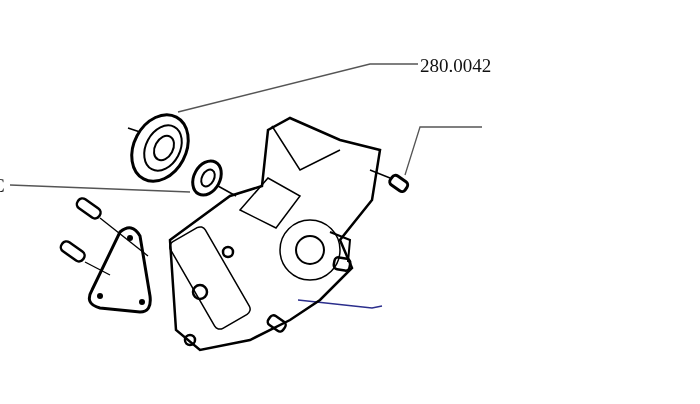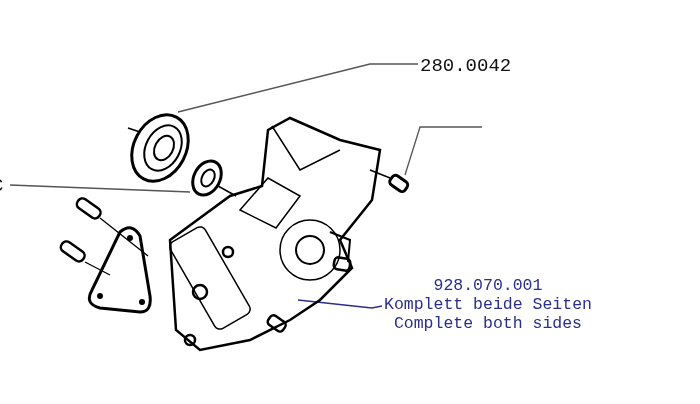--- a/index.html
+++ b/index.html
@@ -1,18 +1,18 @@
 <!DOCTYPE html>
 <html><head>
 <meta charset="utf-8">
 <style>
   html, body { margin: 0; padding: 0; background: #ffffff; }
   body { width: 700px; height: 404px; position: relative; overflow: hidden; font-family: "Liberation Sans", sans-serif; }
   .canvas { position: absolute; left: 0; top: 0; width: 700px; height: 404px; }
-  .label { position: absolute; font-family: Liberation Mono, monospace; white-space: nowrap; text-align: center; }
+  .label { position: absolute; font-family: Liberation Serif, serif; white-space: nowrap; }
   .lbl-black { color: #111111; font-size: 19px; }
   .lbl-blue { color: #2b2e8c; font-size: 16.5px; line-height: 19px; }
   svg { position: absolute; left: 0; top: 0; }
 </style>
 </head>
 <body>
 
 <div class="canvas">
 
   <svg width="700" height="404" viewBox="0 0 700 404">
@@ -68,18 +68,13 @@
       <path d="M330,232 L350,240 L348,262" stroke-width="2"></path>
       <rect x="268" y="318" width="18" height="11" rx="4" transform="rotate(35 277 323)"></rect>
       <rect x="334" y="258" width="16" height="12" rx="4" transform="rotate(10 342 264)"></rect>
       <path d="M240,210 L268,178 L300,196 L276,228 Z" stroke-width="1.5"></path>
     </g>
   </svg>
 
   <div class="label lbl-black" style="left:-8px; top:175px;">C</div>
   <div class="label lbl-black" style="left:420px; top:55px;">280.0042</div>
 
-  <div class="label lbl-blue" style="left:384px; top:276px;">
-    <div>928.070.001</div>
-    <div>Komplett beide Seiten</div>
-    <div>Complete both sides</div>
-  </div>
 </div>
 
 </body></html>

